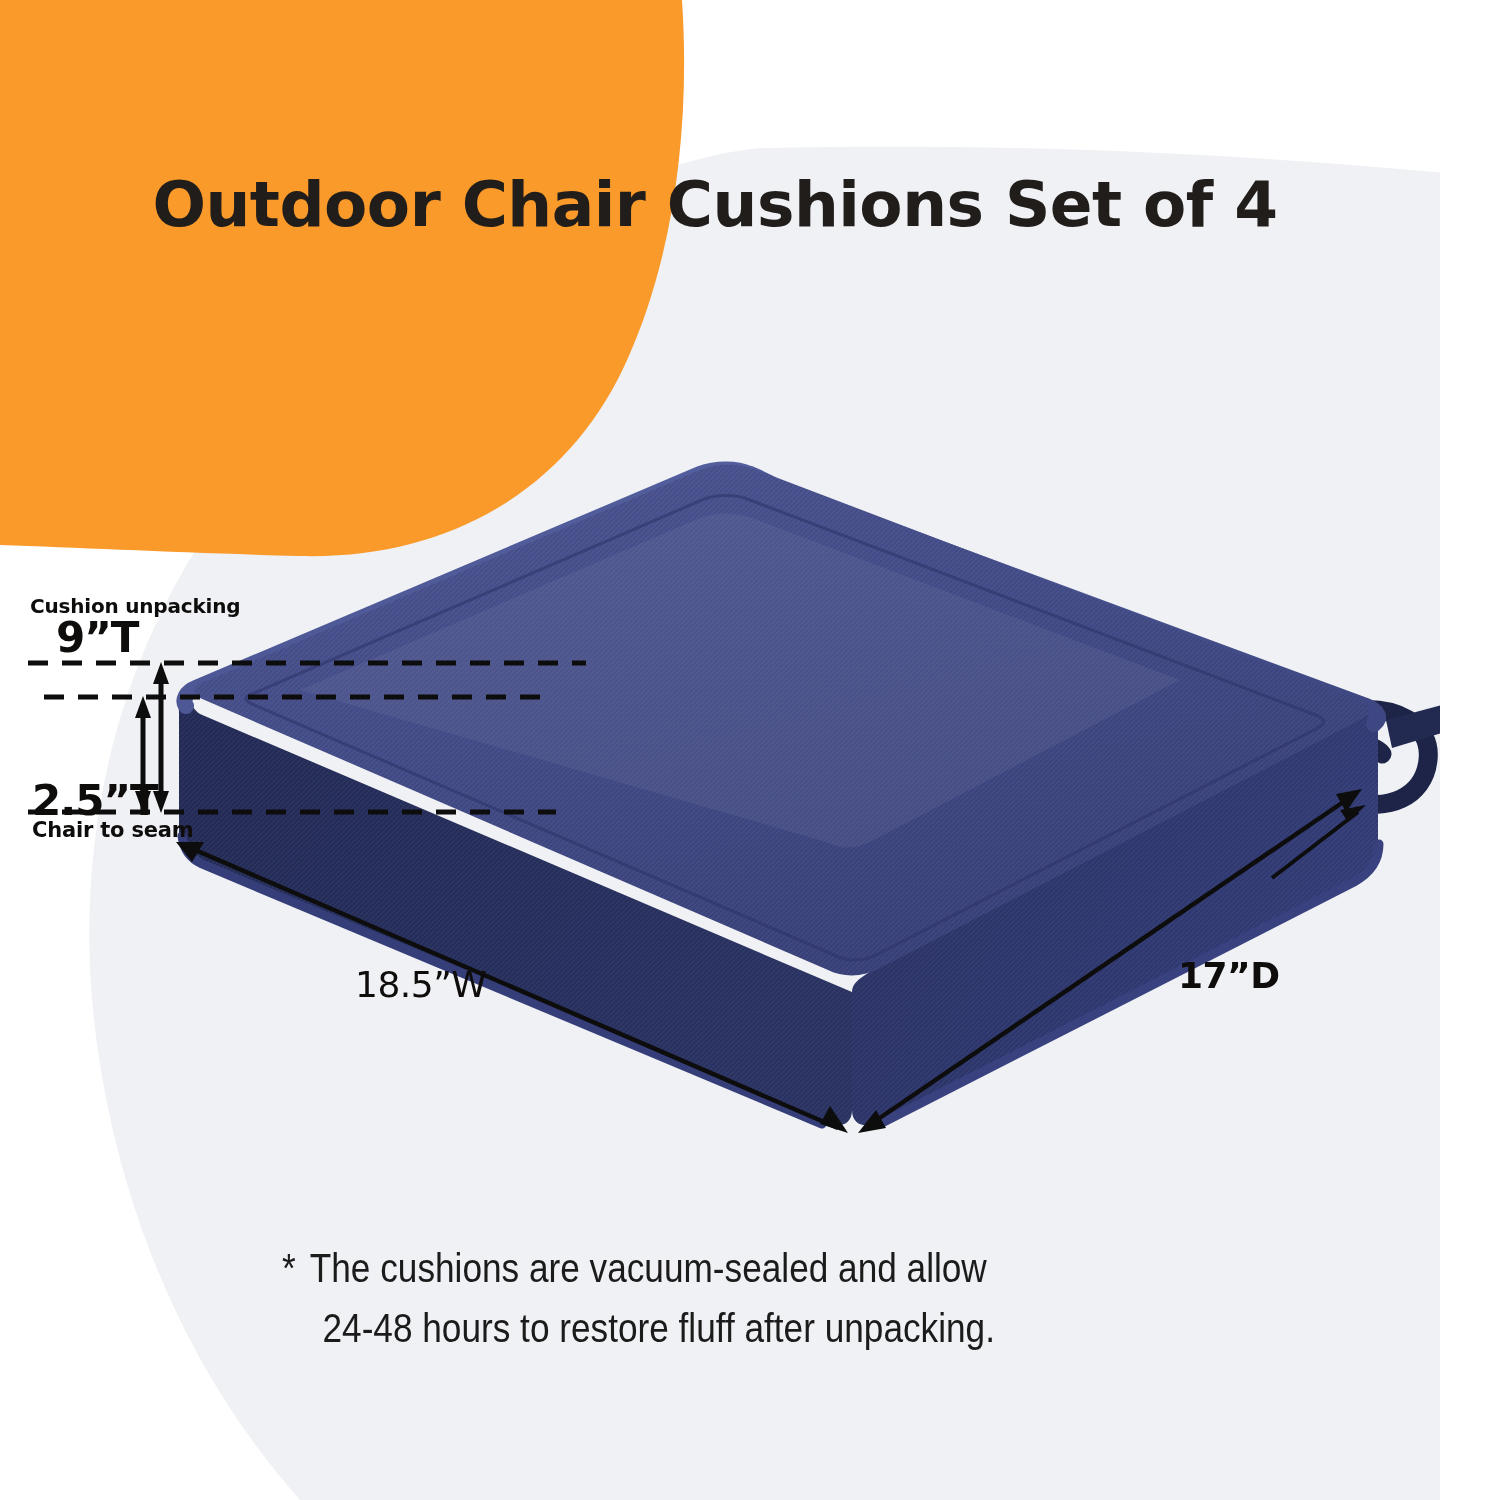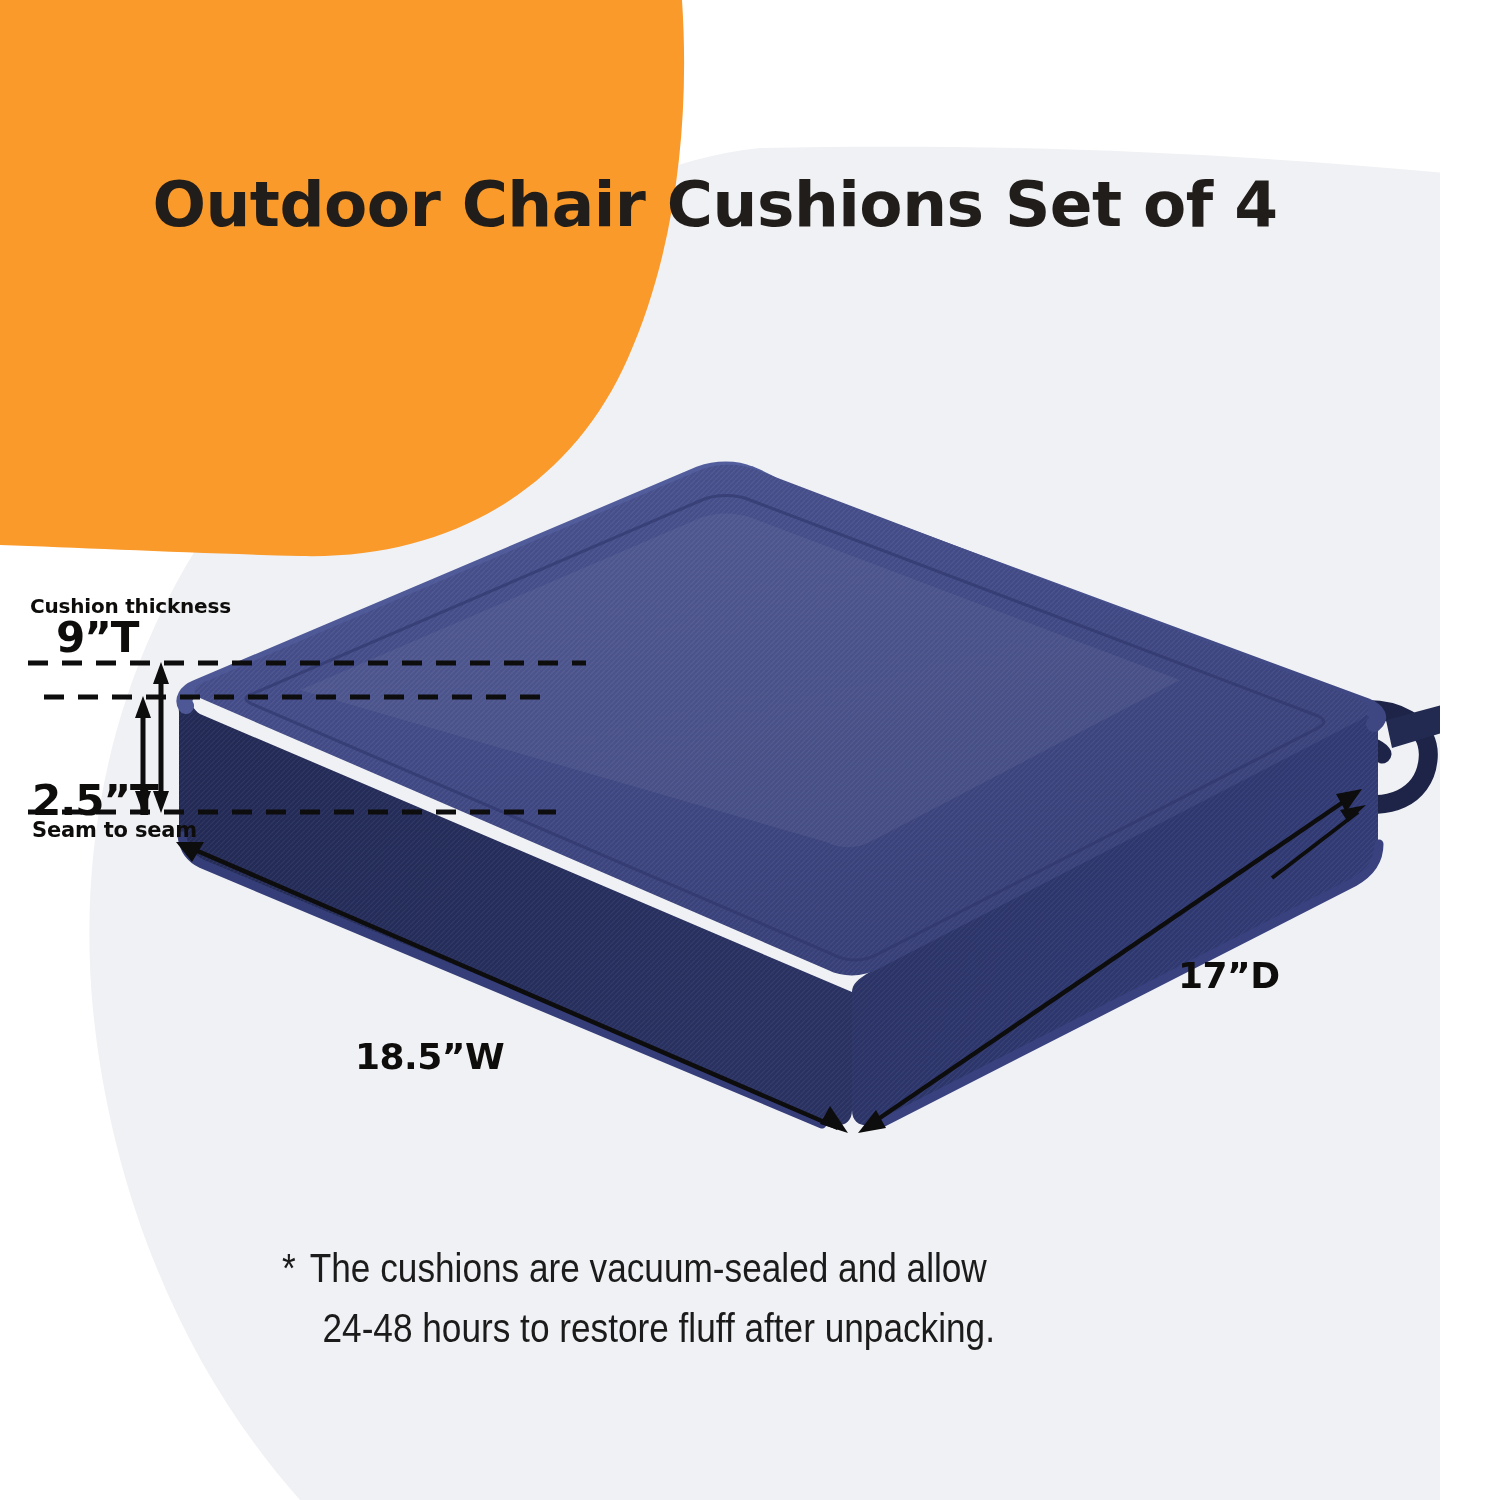--- a/index.html
+++ b/index.html
@@ -55,22 +55,22 @@
     left:32px; top:776px;
     font-size:42px; font-weight:bold;
     letter-spacing:-1px;
   }
   #lbl-seam{
     left:32px; top:818px;
     font-size:21px; font-weight:bold;
     letter-spacing:-0.2px;
   }
   #lbl-width{
-    left:355px; top:1036px;
-    font-size:36px; font-weight:bold;
+    left:355px; top:964px;
+    font-size:36px; font-weight:normal;
     letter-spacing:-0.5px;
   }
   #lbl-depth{
     left:1178px; top:955px;
     font-size:36px; font-weight:bold;
     letter-spacing:-0.5px;
   }
 
   
   #footnote{
@@ -268,24 +268,24 @@
       <path d="M 1362 789 L 1346 812 L 1336 794 Z" fill="#0d0d0d"></path>
       <path d="M 858 1133 L 876 1110 L 886 1128 Z" fill="#0d0d0d"></path>
     </g>
 
     <g>
       <line x1="1272" y1="878" x2="1358" y2="812" stroke="#0d0d0d" stroke-width="4"></line>
       <path d="M 1366 805 L 1348 822 L 1340 810 Z" fill="#0d0d0d"></path>
     </g>
   </svg>
 
-  <div class="dimlabel" id="lbl-cushion-thickness">Cushion thickness</div>
+  <div class="dimlabel" id="lbl-cushion-thickness">Cushion unpacking</div>
   <div class="dimlabel" id="lbl-3t">9”T</div>
   <div class="dimlabel" id="lbl-25t">2.5”T</div>
-  <div class="dimlabel" id="lbl-seam">Seam to seam</div>
+  <div class="dimlabel" id="lbl-seam">Chair to seam</div>
   <div class="dimlabel" id="lbl-width">18.5”W</div>
   <div class="dimlabel" id="lbl-depth">17”D</div>
 
   <div id="footnote">
     <span class="star">*</span><span>The cushions are vacuum-sealed and allow</span>
     <span class="ln2">24-48 hours to restore fluff after unpacking.</span>
   </div>
 
 </div>
 

